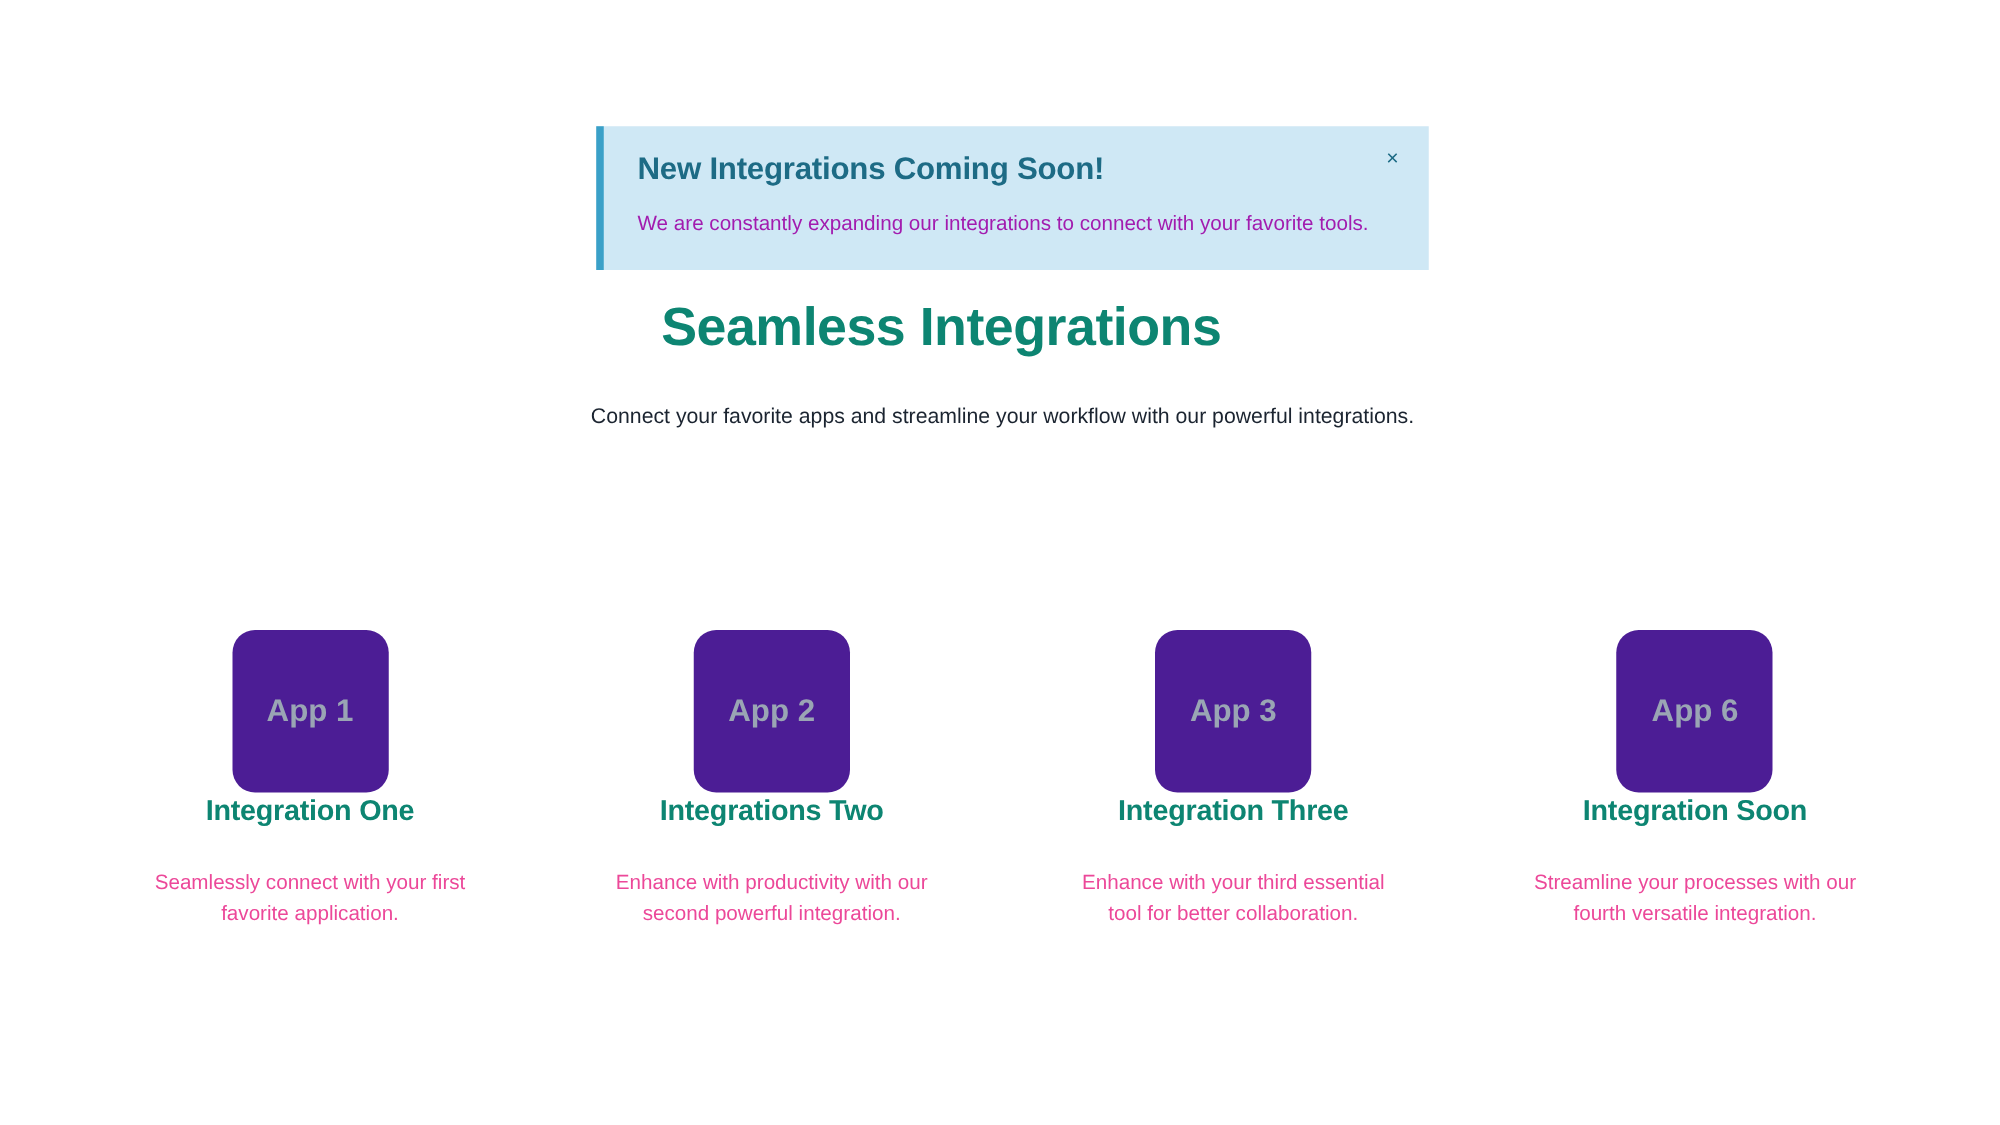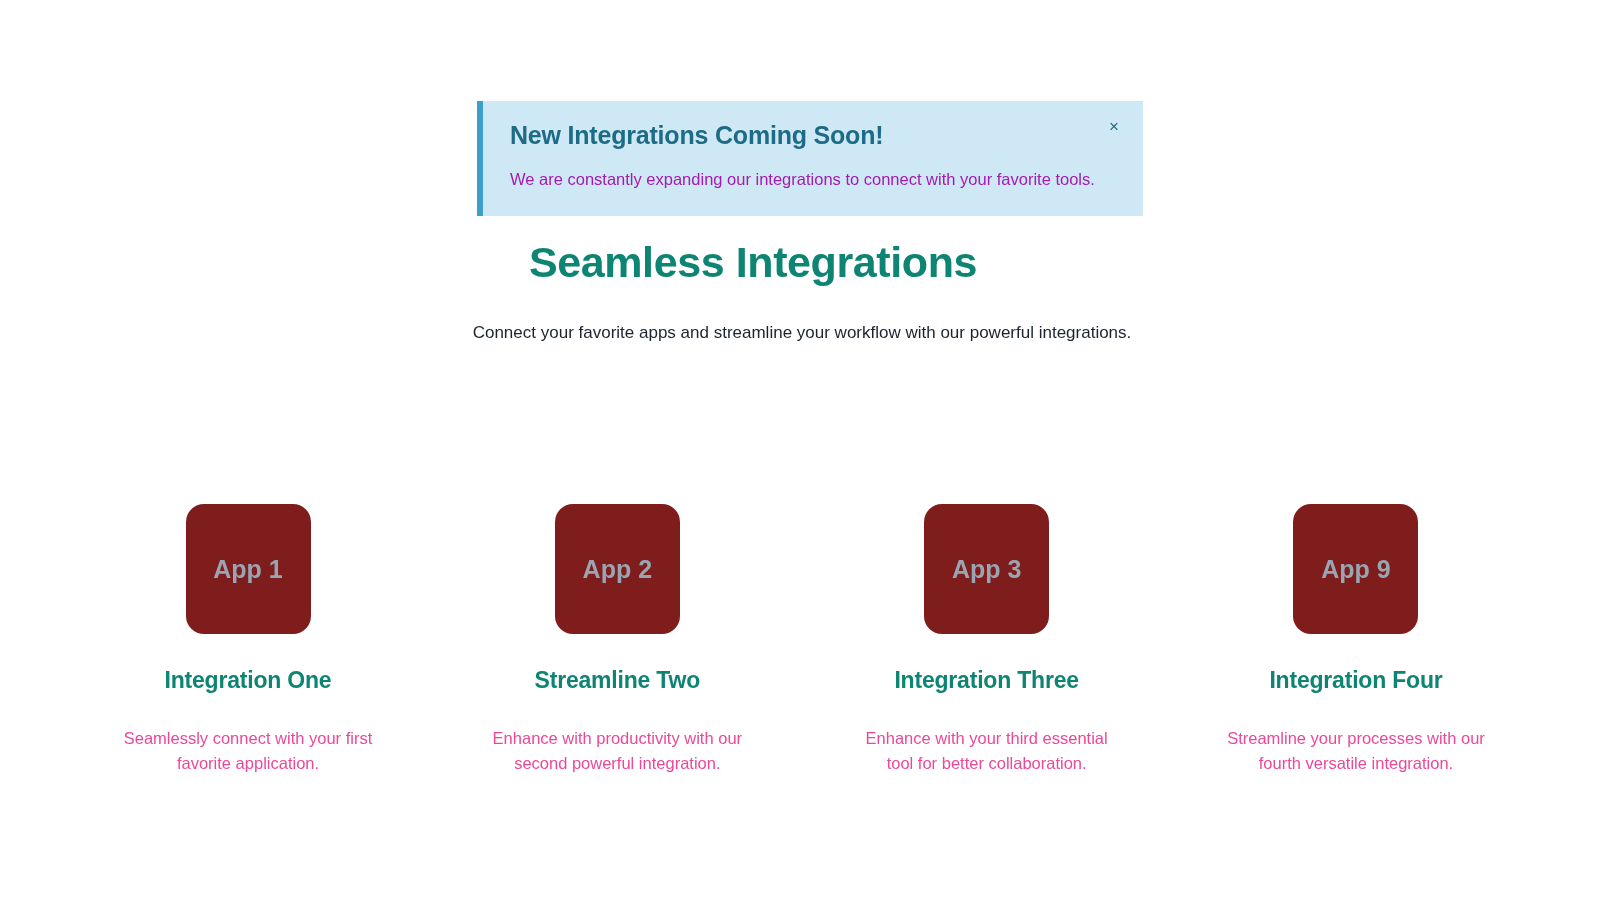--- a/index.html
+++ b/index.html
@@ -100,32 +100,31 @@
   .card {
     width: 290px;
     display: flex;
     flex-direction: column;
     align-items: center;
   }
 
   .logo-box {
     width: 125px;
     height: 130px;
-    background: #7f1d1d;
+    background: #4c1d95;
     border-radius: 18px;
     display: flex;
     align-items: center;
     justify-content: center;
     color: #9aa5b4;
     font-size: 25px;
     font-weight: bold;
   }
 
   .card-title {
-    margin-top: 32px;
     font-size: 23px;
     font-weight: bold;
     color: #0d8572;
     letter-spacing: -0.2px;
     text-align: center;
   }
 
   .card-desc {
     margin-top: 30px;
     font-size: 16.5px;
@@ -152,31 +151,31 @@
   <div class="cards">
 
     <div class="card">
       <div class="logo-box">App 1</div>
       <div class="card-title">Integration One</div>
       <div class="card-desc">Seamlessly connect with your first favorite application.</div>
     </div>
 
     <div class="card">
       <div class="logo-box">App 2</div>
-      <div class="card-title">Streamline Two</div>
+      <div class="card-title">Integrations Two</div>
       <div class="card-desc">Enhance with productivity with our second powerful integration.</div>
     </div>
 
     <div class="card">
       <div class="logo-box">App 3</div>
       <div class="card-title">Integration Three</div>
       <div class="card-desc">Enhance with your third essential tool for better collaboration.</div>
     </div>
 
     <div class="card">
-      <div class="logo-box">App 9</div>
-      <div class="card-title">Integration Four</div>
+      <div class="logo-box">App 6</div>
+      <div class="card-title">Integration Soon</div>
       <div class="card-desc">Streamline your processes with our fourth versatile integration.</div>
     </div>
 
   </div>
 
 </div>
 
 </body></html>

